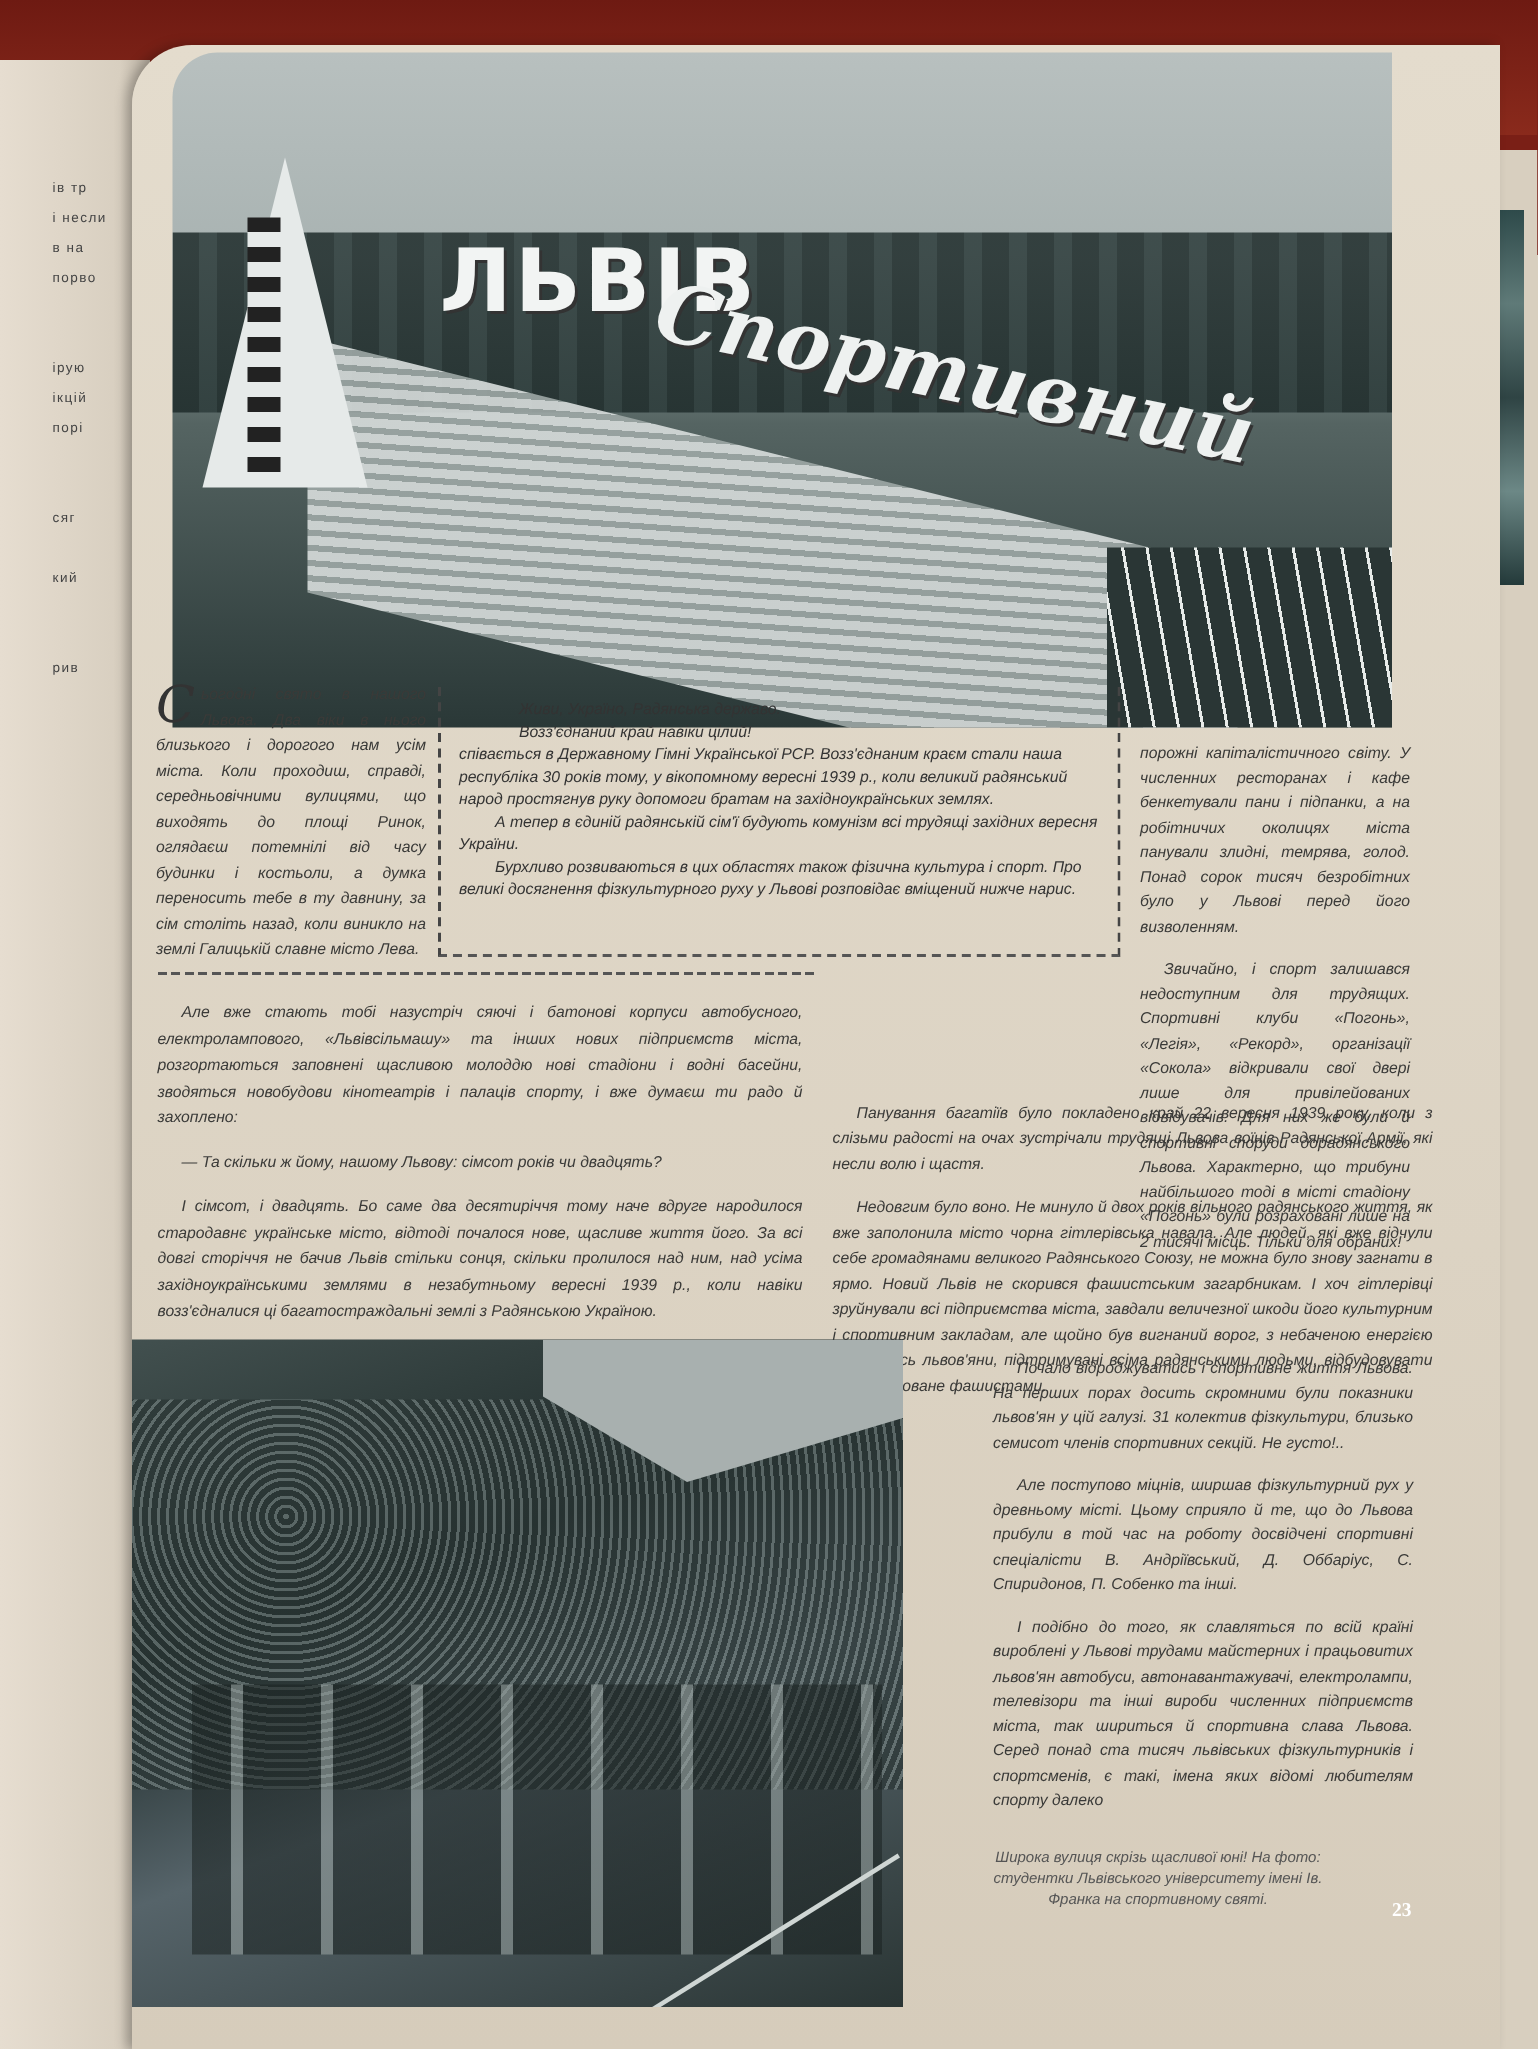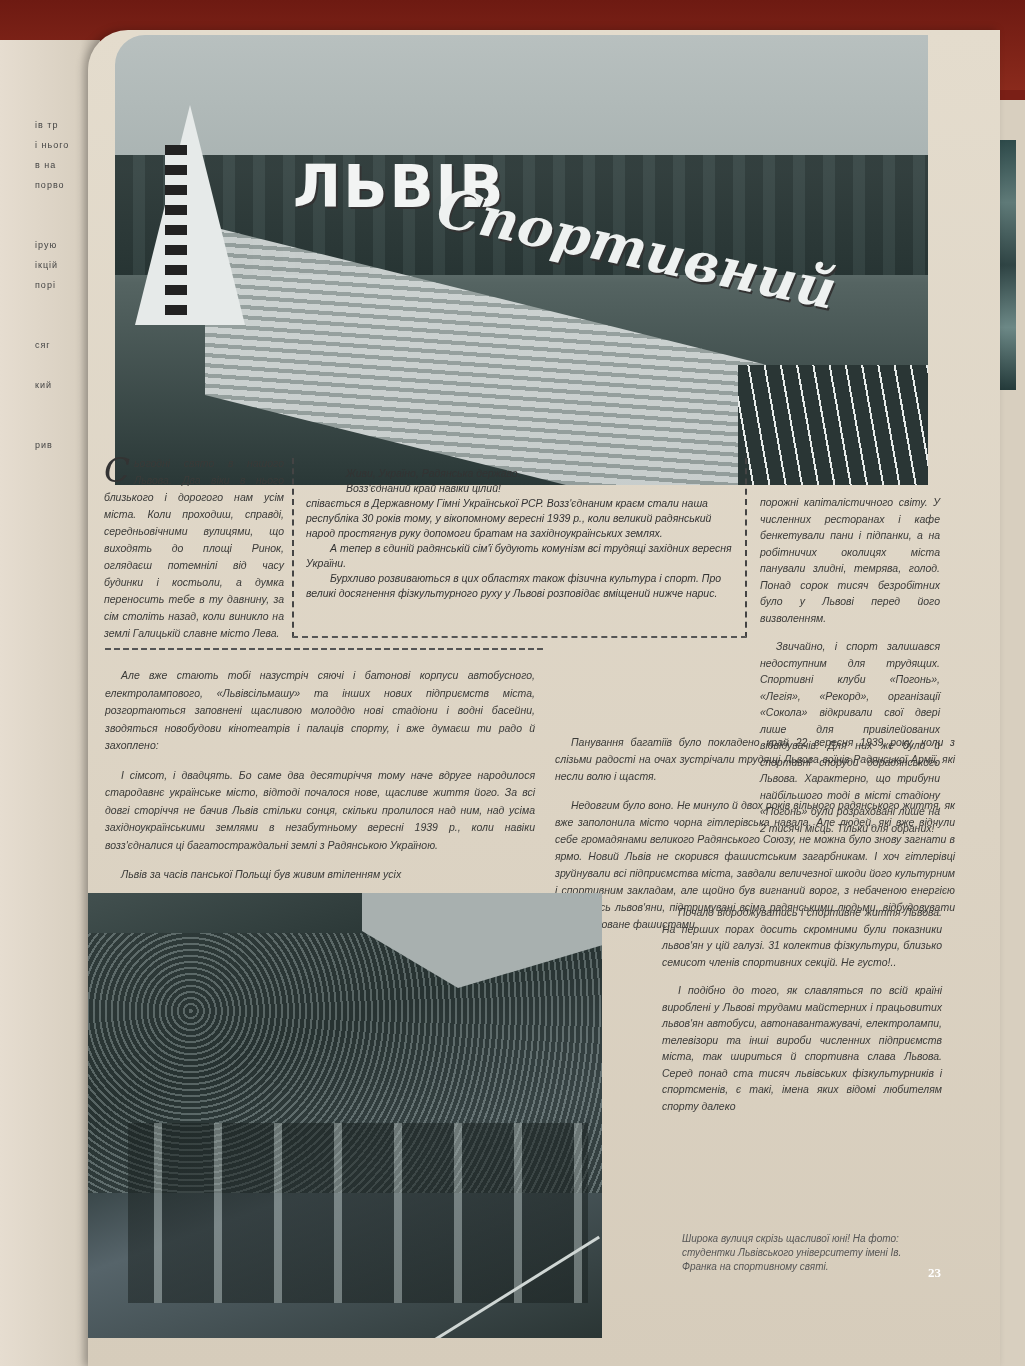--- a/index.html
+++ b/index.html
@@ -25,31 +25,31 @@
   .box{position:absolute;left:292px;top:458px;width:455px;height:180px;border-left:2px dashed #444;border-right:2px dashed #444;border-bottom:2px dashed #555;padding:8px 12px;box-sizing:border-box;font:italic 10.5px "Liberation Sans",sans-serif;color:#333;line-height:15px;}
   .box p{margin:0;text-indent:24px;}
   .dropcap{float:left;font:italic 34px "DejaVu Serif",serif;line-height:30px;margin-right:4px;color:#333;}
 
   .photo2{position:absolute;left:88px;top:893px;width:514px;height:445px;background:linear-gradient(160deg,#42504f 0%,#1f2b2a 35%,#56646a 60%,#2a3534 100%);overflow:hidden;}
   .photo2 .sky{position:absolute;right:0;top:0;width:240px;height:95px;background:#a8b0af;clip-path:polygon(0 0,100% 0,100% 55%,40% 100%,0 40%);}
   .photo2 .crowd{position:absolute;left:0;top:40px;width:100%;height:260px;background:repeating-radial-gradient(circle at 20% 30%,#6f7c7b 0 2px,#2a3534 2px 6px);opacity:.7;}
   .photo2 .marchers{position:absolute;left:40px;top:230px;width:460px;height:180px;background:repeating-linear-gradient(90deg,#1a2221 0 26px,#9aa4a2 26px 34px,#1a2221 34px 60px);opacity:.55;}
   .photo2 .track{position:absolute;right:-20px;bottom:20px;width:300px;height:3px;background:#cfd6d4;transform:rotate(-32deg);}
 
-  .caption{position:absolute;left:682px;top:1232px;width:228px;font:italic 10px "Liberation Sans",sans-serif;color:#555;line-height:14px;text-align:left;}
+  .caption{position:absolute;left:658px;top:1232px;width:228px;font:italic 10px "Liberation Sans",sans-serif;color:#555;line-height:14px;text-align:center;}
   .pagenum{position:absolute;left:928px;top:1265px;font:bold 13px "Liberation Serif",serif;color:#ffffff;}
   .rule{position:absolute;height:2px;background:repeating-linear-gradient(90deg,#555 0 6px,transparent 6px 9px);}
 </style>
 </head>
 <body>
 
 <div class="wood-top"></div>
 <div class="left-page">
   <span class="stub" style="top:80px">ів тр</span>
-  <span class="stub" style="top:100px">і нього</span>
+  <span class="stub" style="top:100px">і несли</span>
   <span class="stub" style="top:120px">в на</span>
   <span class="stub" style="top:140px">порво</span>
   <span class="stub" style="top:200px">ірую</span>
   <span class="stub" style="top:220px">ікцій</span>
   <span class="stub" style="top:240px">порі</span>
   <span class="stub" style="top:300px">сяг</span>
   <span class="stub" style="top:340px">кий</span>
   <span class="stub" style="top:400px">рив</span>
 </div>
 <div class="right-strip">
@@ -83,35 +83,37 @@
 
 <div class="col" style="left:760px;top:482px;width:180px;line-height:16.5px;">
   <p style="text-indent:0">порожні капіталістичного світу. У численних ресторанах і кафе бенкетували пани і підпанки, а на робітничих околицях міста панували злидні, темрява, голод. Понад сорок тисяч безробітних було у Львові перед його визволенням.</p>
   <p>Звичайно, і спорт залишався недоступним для трудящих. Спортивні клуби «Погонь», «Легія», «Рекорд», організації «Сокола» відкривали свої двері лише для привілейованих відвідувачів. Для них же були й спортивні споруди дорадянського Львова. Характерно, що трибуни найбільшого тоді в місті стадіону «Погонь» були розраховані лише на 2 тисячі місць. Тільки для обраних!</p>
 </div>
 
 <div class="rule" style="left:105px;top:648px;width:440px;"></div>
 
 <div class="col" style="left:105px;top:655px;width:430px;line-height:17.5px;">
   <p>Але вже стають тобі назустріч сяючі і батонові корпуси автобусного, електролампового, «Львівсільмашу» та інших нових підприємств міста, розгортаються заповнені щасливою молоддю нові стадіони і водні басейни, зводяться новобудови кінотеатрів і палаців спорту, і вже думаєш ти радо й захоплено:</p>
+  <p>— Та скільки ж йому, нашому Львову: сімсот років чи двадцять?</p>
   <p>І сімсот, і двадцять. Бо саме два десятиріччя тому наче вдруге народилося стародавнє українське місто, відтоді почалося нове, щасливе життя його. За всі довгі сторіччя не бачив Львів стільки сонця, скільки пролилося над ним, над усіма західноукраїнськими землями в незабутньому вересні 1939 р., коли навіки возз'єдналися ці багатостраждальні землі з Радянською Україною.</p>
   <p>Львів за часів панської Польщі був живим втіленням усіх</p>
 </div>
 
 <div class="col" style="left:555px;top:722px;width:400px;line-height:17px;font-style:italic;">
   <p>Панування багатіїв було покладено край 22 вересня 1939 року, коли з слізьми радості на очах зустрічали трудящі Львова воїнів Радянської Армії, які несли волю і щастя.</p>
   <p>Недовгим було воно. Не минуло й двох років вільного радянського життя, як вже заполонила місто чорна гітлерівська навала. Але людей, які вже відчули себе громадянами великого Радянського Союзу, не можна було знову загнати в ярмо. Новий Львів не скорився фашистським загарбникам. І хоч гітлерівці зруйнували всі підприємства міста, завдали величезної шкоди його культурним і спортивним закладам, але щойно був вигнаний ворог, з небаченою енергією заходились львов'яни, підтримувані всіма радянськими людьми, відбудовувати все зруйноване фашистами.</p>
 </div>
 
 <div class="photo2">
   <div class="crowd"></div>
   <div class="sky"></div>
   <div class="marchers"></div>
   <div class="track"></div>
 </div>
 
 <div class="col" style="left:662px;top:892px;width:280px;line-height:16.5px;">
   <p>Почало відроджуватись і спортивне життя Львова. На перших порах досить скромними були показники львов'ян у цій галузі. 31 колектив фізкультури, близько семисот членів спортивних секцій. Не густо!..</p>
+  <p>Але поступово міцнів, ширшав фізкультурний рух у древньому місті. Цьому сприяло й те, що до Львова прибули в той час на роботу досвідчені спортивні спеціалісти В. Андріївський, Д. Оббаріус, С. Спиридонов, П. Собенко та інші.</p>
   <p>І подібно до того, як славляться по всій країні вироблені у Львові трудами майстерних і працьовитих львов'ян автобуси, автонавантажувачі, електролампи, телевізори та інші вироби численних підприємств міста, так шириться й спортивна слава Львова. Серед понад ста тисяч львівських фізкультурників і спортсменів, є такі, імена яких відомі любителям спорту далеко</p>
 </div>
 
 <div class="caption">Широка вулиця скрізь щасливої юні! На фото: студентки Львівського університету імені Ів. Франка на спортивному святі.</div>
 <div class="pagenum">23</div>
 
 </body></html>

